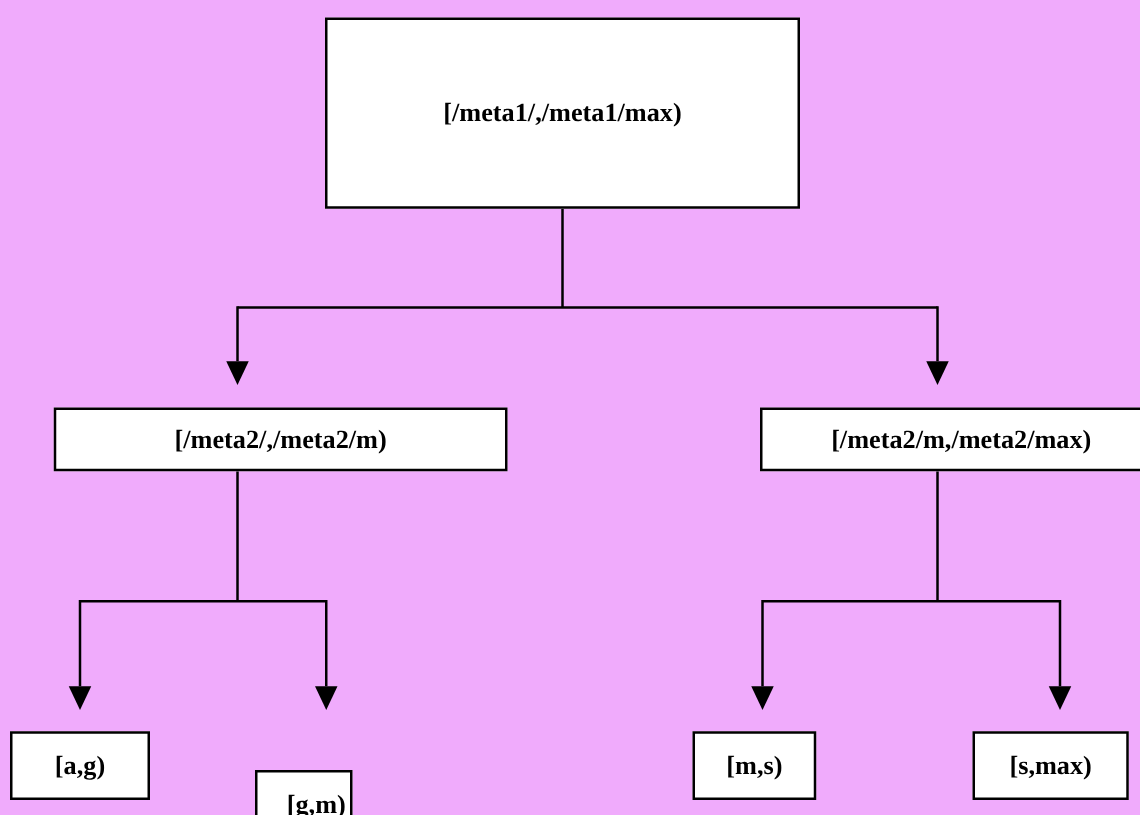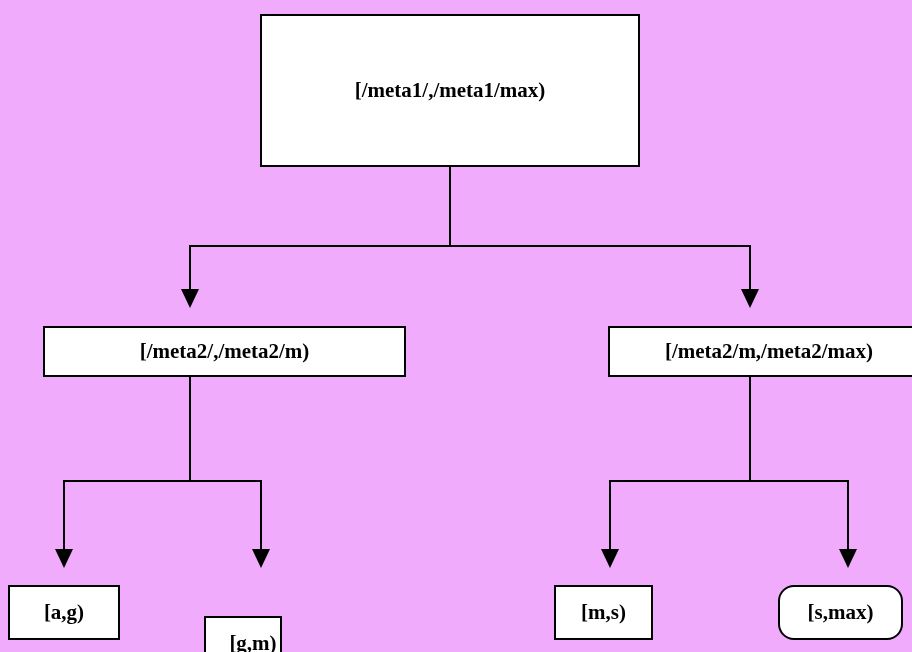--- a/index.html
+++ b/index.html
@@ -34,21 +34,21 @@
       font-size: 21px;
       color: #000000;
       white-space: nowrap;
     }
     .node-root   { left: 260px; top: 14px;  width: 380px; height: 153px; }
     .node-left   { left: 23px;  top: 326px; width: 363px; height: 51px; margin-left: 20px;  }
     .node-right  { left: 608px; top: 326px; width: 322px; height: 51px;  }
     .node-leaf-ag   { left: 8px;   top: 585px; width: 112px;  height: 55px; }
     .node-leaf-gm   { left: 204px; top: 616px; width: 78px;  height: 55px; padding-left: 20px; }
     .node-leaf-ms   { left: 554px; top: 585px; width: 99px;  height: 55px; }
-    .node-leaf-smax { left: 778px; top: 585px; width: 125px; height: 55px; border-radius: 16px; }
+    .node-leaf-smax { left: 778px; top: 585px; width: 125px; height: 55px; }
   </style>
 </head>
 <body>
 
 <div class="canvas">
 
   <svg class="connector-layer" width="912" height="652" viewBox="0 0 912 652" fill="none" stroke="#000000" stroke-width="2">
 
     <path d="M450,167 L450,246"></path>
     <path d="M190,246 L750,246"></path>

